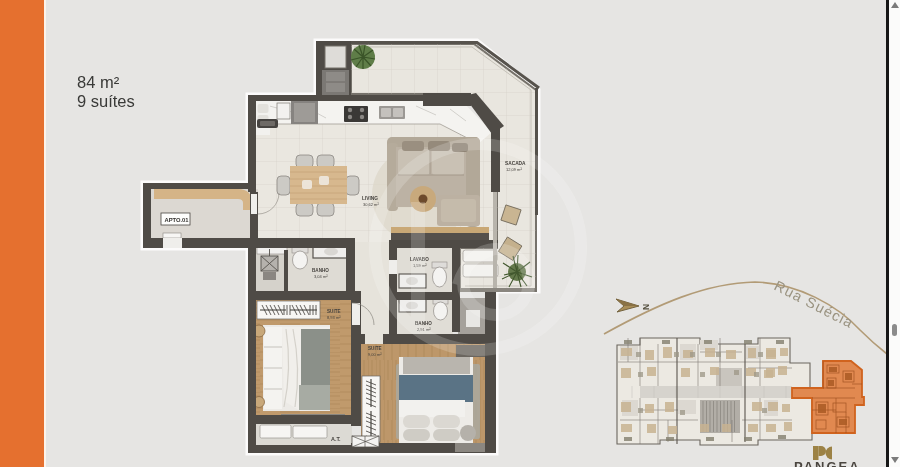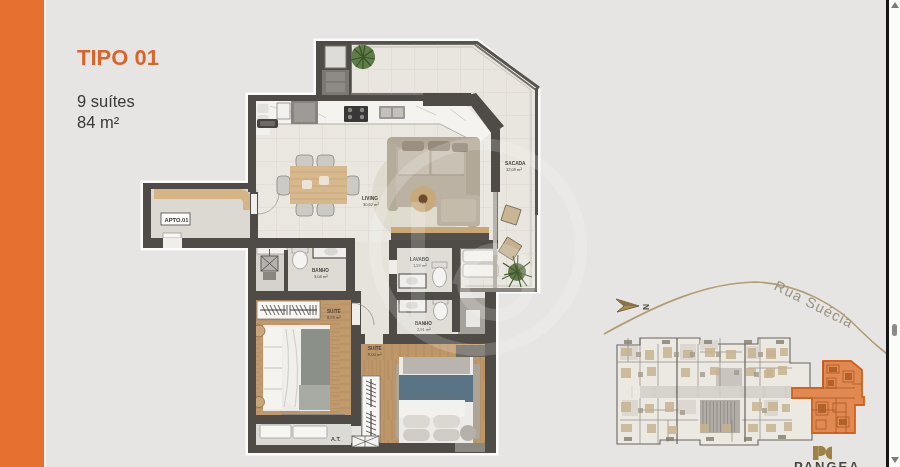--- a/index.html
+++ b/index.html
@@ -1,19 +1,19 @@
 <!DOCTYPE html>
 <html><head>
 <meta charset="utf-8">
 <style>
 html,body{margin:0;padding:0;width:900px;height:467px;overflow:hidden;background:#e6e5e3;font-family:"Liberation Sans",sans-serif;}
 #stage{position:relative;width:900px;height:467px;}
 #orangebar{position:absolute;left:0;top:0;width:44px;height:467px;background:#e5702f;border-right:2px solid #fdf3ea;}
 #title{position:absolute;left:77px;top:45px;color:#d9652a;font-size:22px;font-weight:bold;}
-#l1{position:absolute;left:77px;top:73px;color:#3a3a38;font-size:16.5px;margin-top:40px;}
+#l1{position:absolute;left:77px;top:73px;color:#3a3a38;font-size:16.5px;}
 #l2{position:absolute;left:77px;top:92px;color:#3a3a38;font-size:16.5px;}
 #sb{position:absolute;right:0;top:0;width:11px;height:467px;background:#fbfbfa;border-left:3px solid #161616;}
 .arr{position:absolute;width:0;height:0;}
 #thumb{position:absolute;left:892px;top:324px;width:5px;height:12px;background:#8b8b8b;border-radius:3px;}
 svg{position:absolute;left:0;top:0;}
 </style>
 </head>
 <body>
 <div id="stage">
 <svg width="900" height="467" viewBox="0 0 900 467">
@@ -383,20 +383,19 @@
 
 <g fill="#9c8245">
 <path d="M813 446 h5.5 v14 h-5.5 Z"></path>
 <path d="M818.5 446 h2.5 a5 5 0 0 1 0 10 h-2.5 Z"></path>
 <path d="M832 446.5 v13 a6.5 6.5 0 0 1 0 -13 Z"></path>
 </g>
 <text x="794" y="471" font-size="13" font-weight="bold" letter-spacing="2" fill="#4a453f">PANGEA</text>
 </svg>
 
 <div id="orangebar"></div>
-<div id="title">TIPO 01</div>
 <div id="l1">84 m²</div>
 <div id="l2">9 suítes</div>
 <div id="sb"></div>
 <div class="arr" style="left:891px;top:2px;border-left:4px solid transparent;border-right:4px solid transparent;border-bottom:6px solid #7b7b7b;"></div>
 <div class="arr" style="left:891px;top:457px;border-left:4px solid transparent;border-right:4px solid transparent;border-top:6px solid #7b7b7b;"></div>
 <div id="thumb"></div>
 </div>
 
 </body></html>

